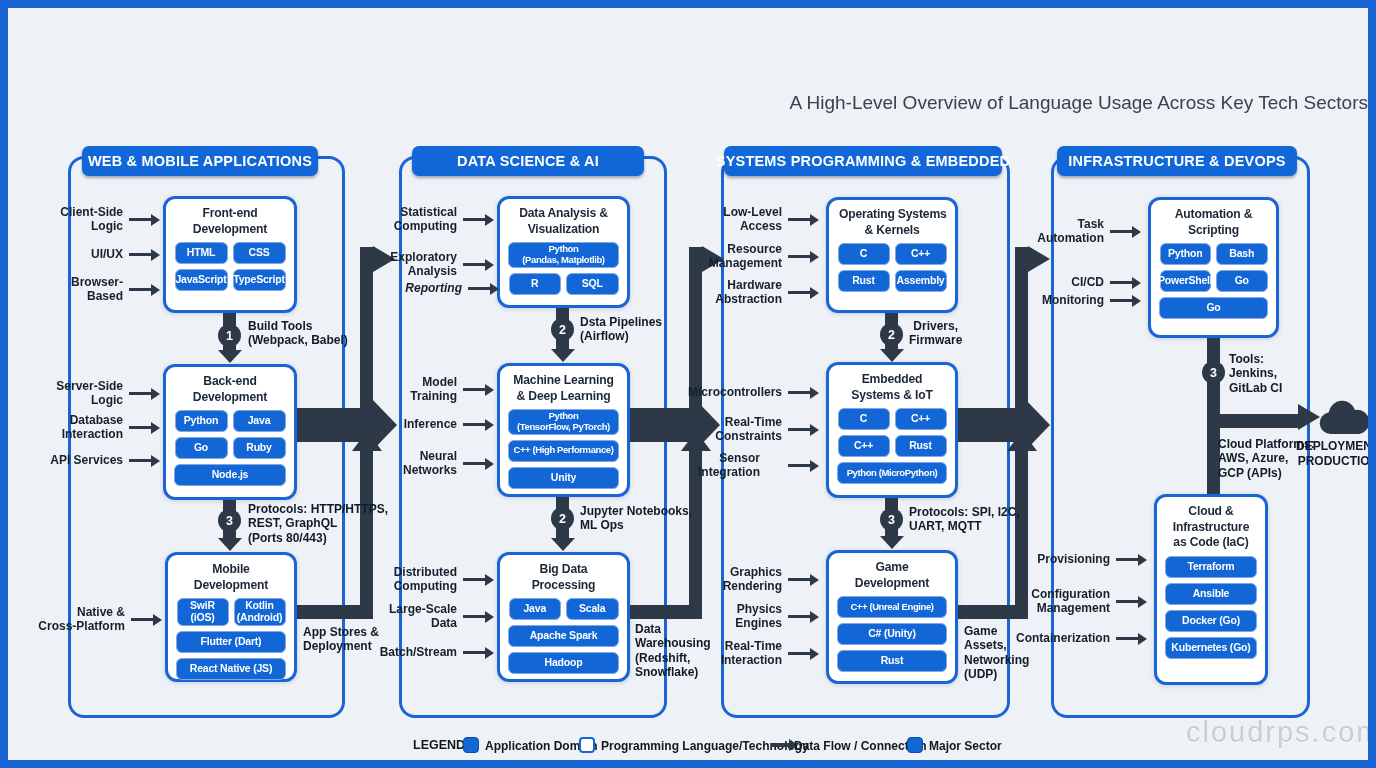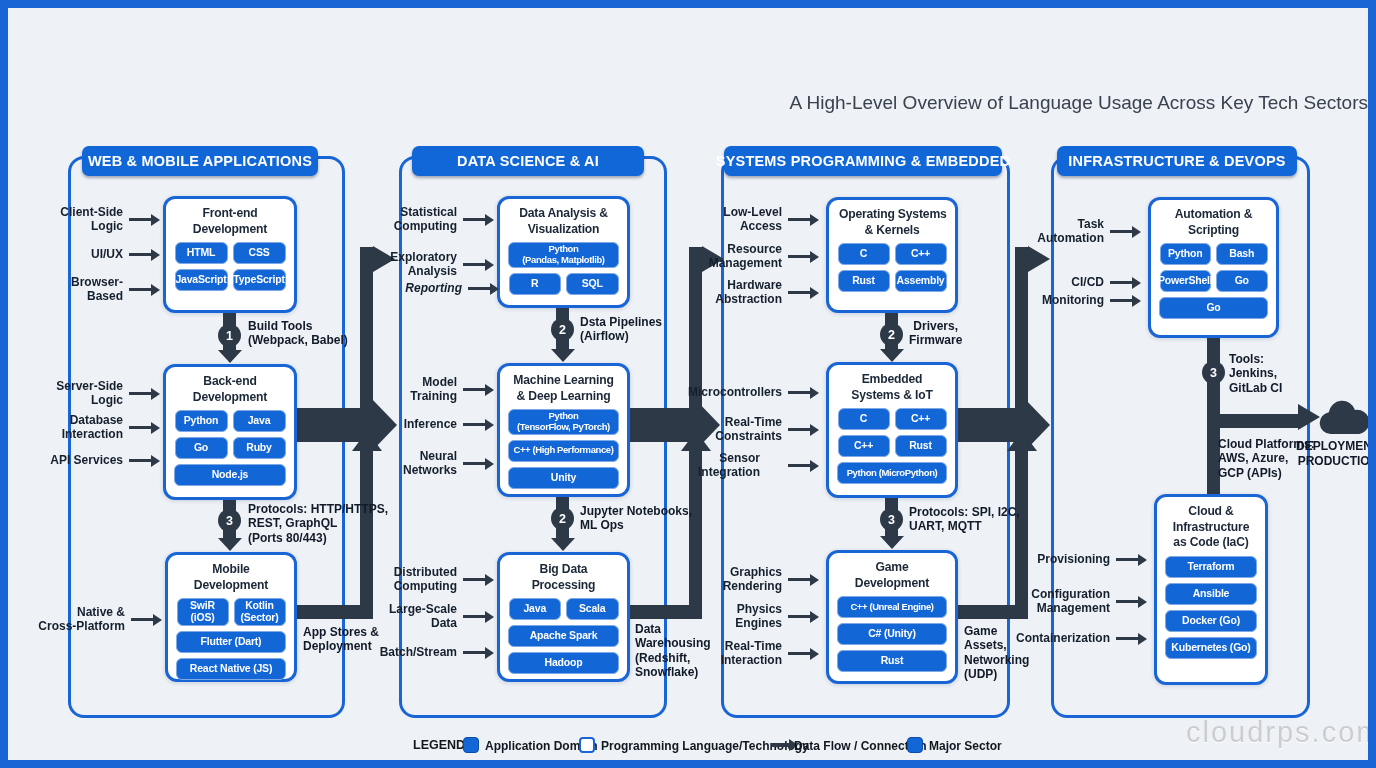--- a/index.html
+++ b/index.html
@@ -83,21 +83,21 @@
       <div class="tag full">Node.js</div>
     </div>
   </div>
   <div class="dbox" style="left:157px;top:544px;width:132px;height:130px;">
     <div class="bt">Mobile
 Development</div>
     <div class="tags">
       <div class="tag half">SwiR
 (iOS)</div>
       <div class="tag half">Kotlin
-(Sector)</div>
+(Android)</div>
       <div class="tag full">Flutter (Dart)</div>
       <div class="tag full">React Native (JS)</div>
     </div>
   </div>
 
   <div class="dbox" style="left:489px;top:188px;width:133px;height:112px;">
     <div class="bt">Data Analysis &amp;
 Visualization</div>
     <div class="tags">
       <div class="tag full sm">Python

